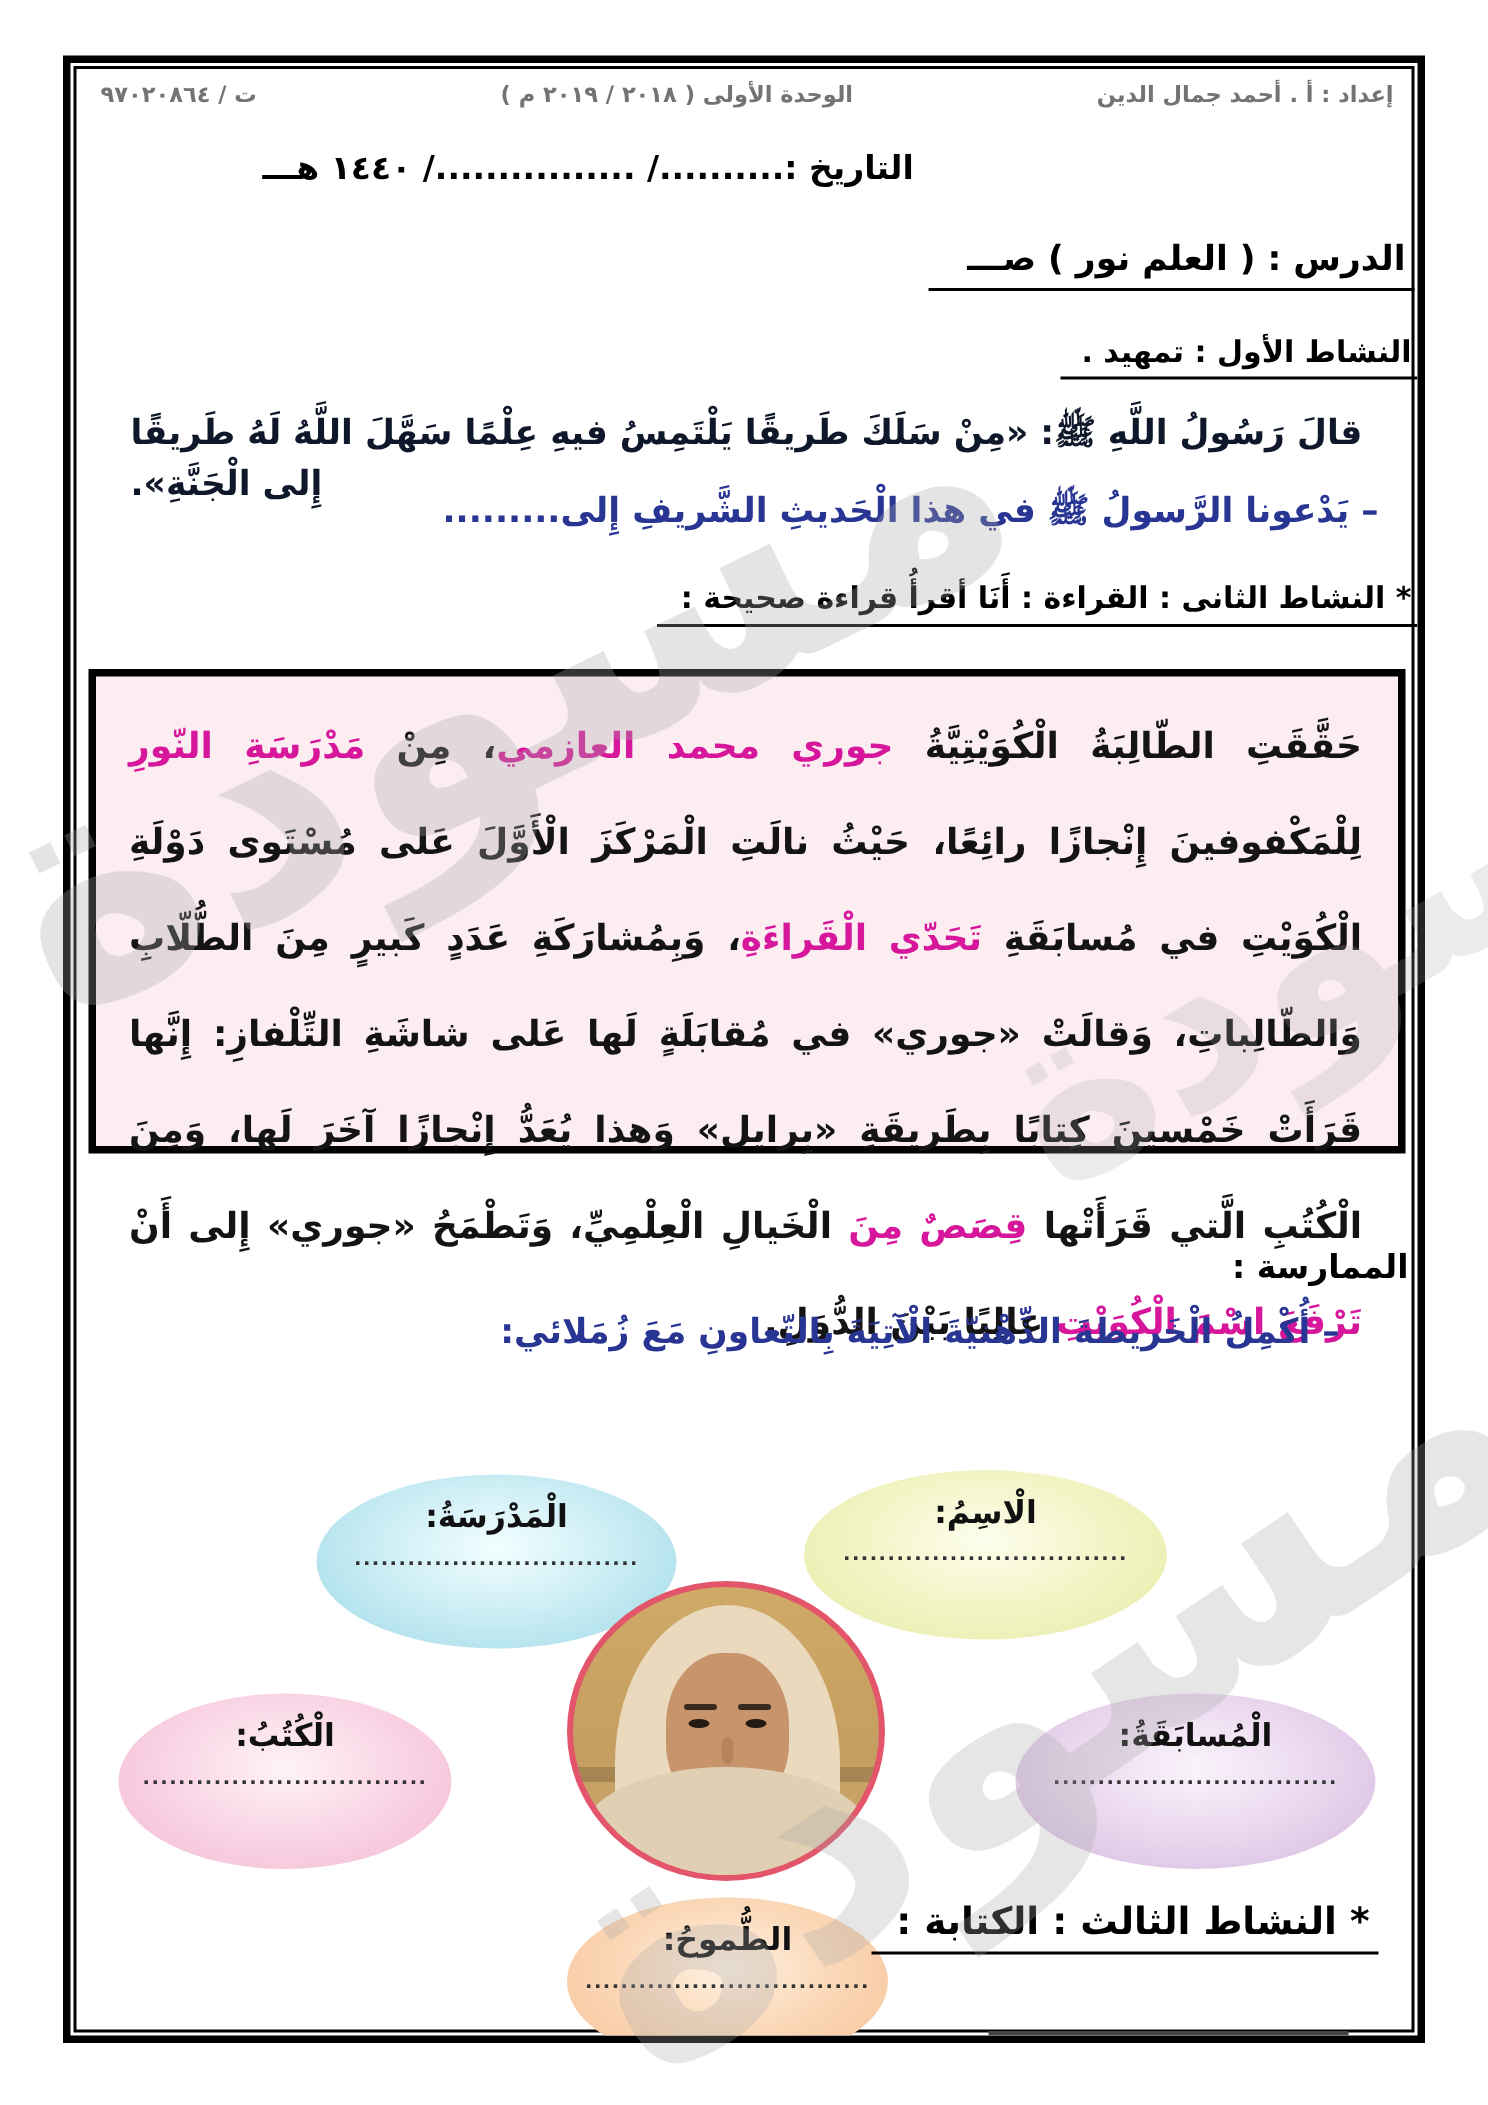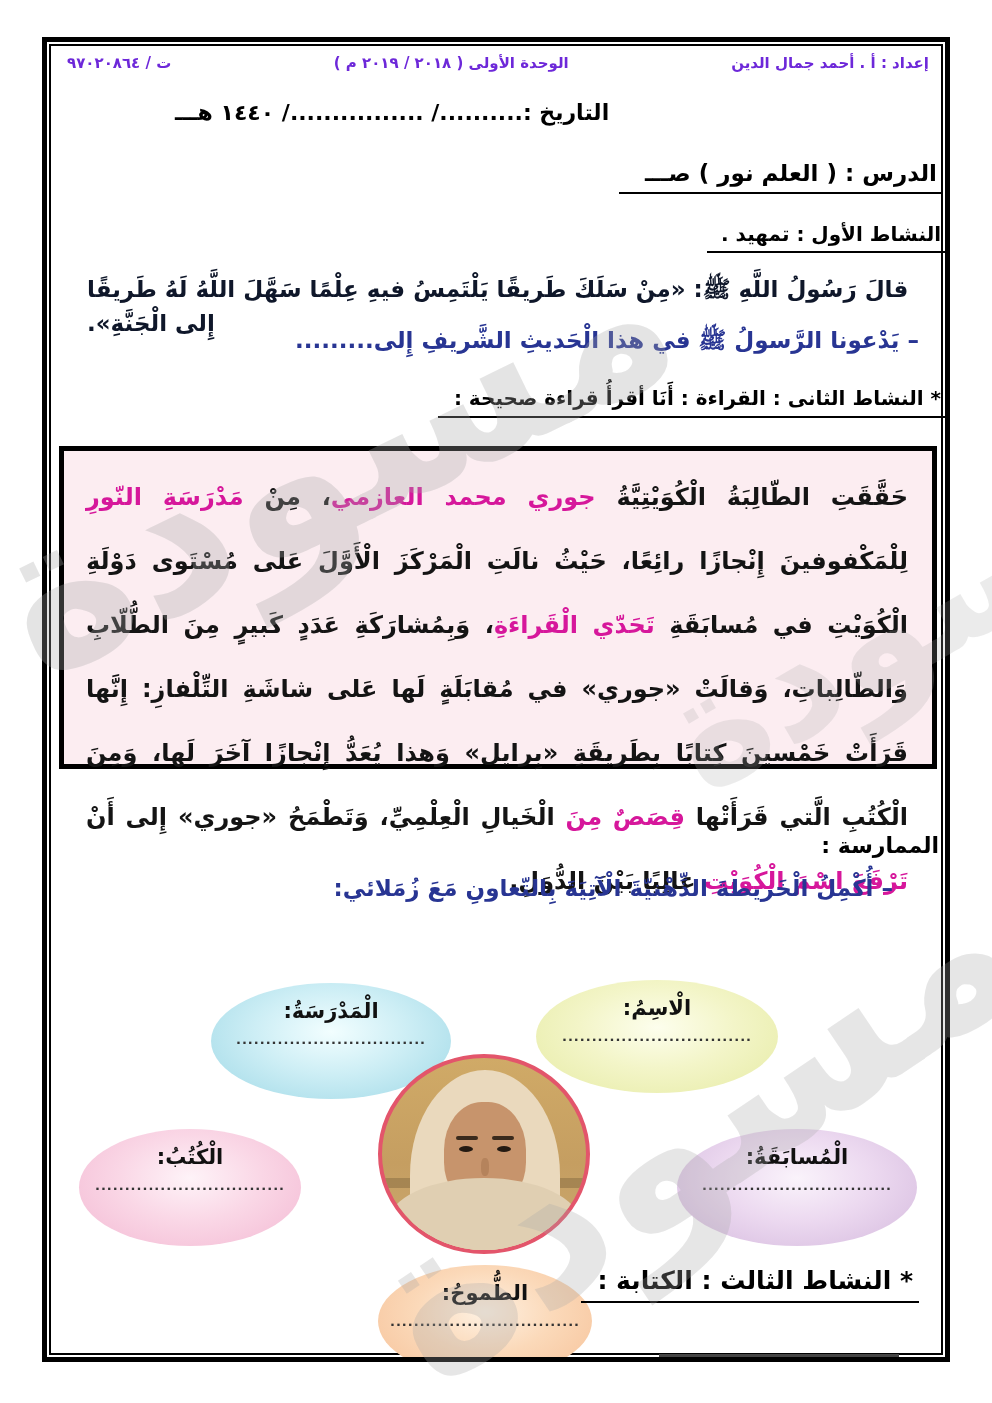--- a/index.html
+++ b/index.html
@@ -12,21 +12,21 @@
     position:absolute;left:42px;top:37px;width:908px;height:1325px;
     border:5px solid #000;box-sizing:border-box;background:#fff;overflow:hidden;
   }
   .sheet::before{
     content:"";position:absolute;inset:2px;border:2px solid #000;pointer-events:none;z-index:1;
   }
   .abs{position:absolute;z-index:2;}
   .rtl{direction:rtl;unicode-bidi:embed;}
   
   .header-row{top:12px;left:20px;right:16px;display:flex;flex-direction:row-reverse;
-    justify-content:space-between;font-size:15px;font-weight:bold;color:#6d28d9;}
+    justify-content:space-between;font-size:15px;font-weight:bold;color:#737373;}
   .date-row{top:58px;right:8px;left:128px;display:flex;flex-direction:row-reverse;
     justify-content:space-between;font-size:22px;font-weight:bold;color:#000;}
   
   .lesson{top:118px;right:2px;font-size:23px;font-weight:bold;color:#000;
     border-bottom:2px solid #000;padding:0 6px 6px 26px;}
   .act1{top:180px;right:0;font-size:20px;font-weight:bold;color:#000;
     border-bottom:2px solid #000;padding:0 4px 5px 14px;}
   .hadith1{top:230px;right:10px;left:40px;font-size:23px;font-weight:bold;
     color:#0f172a;text-align:left;letter-spacing:0;line-height:34px;}
   .hadith2{top:284px;right:26px;font-size:23px;font-weight:bold;color:#283593;}

